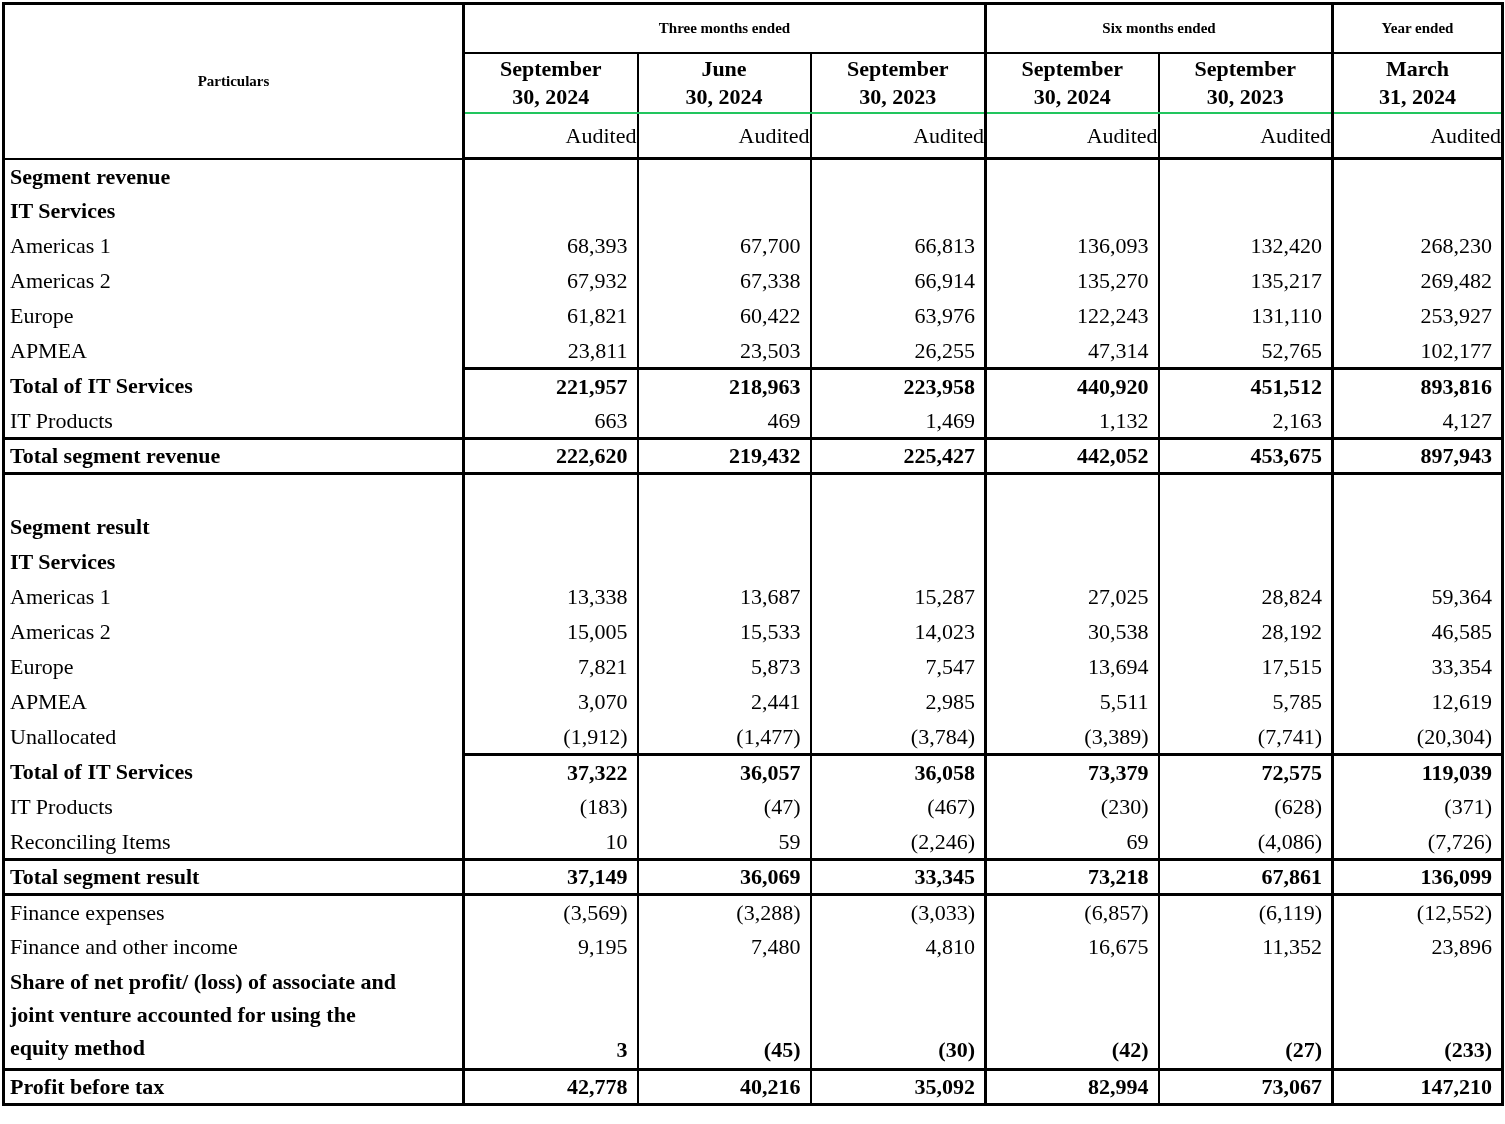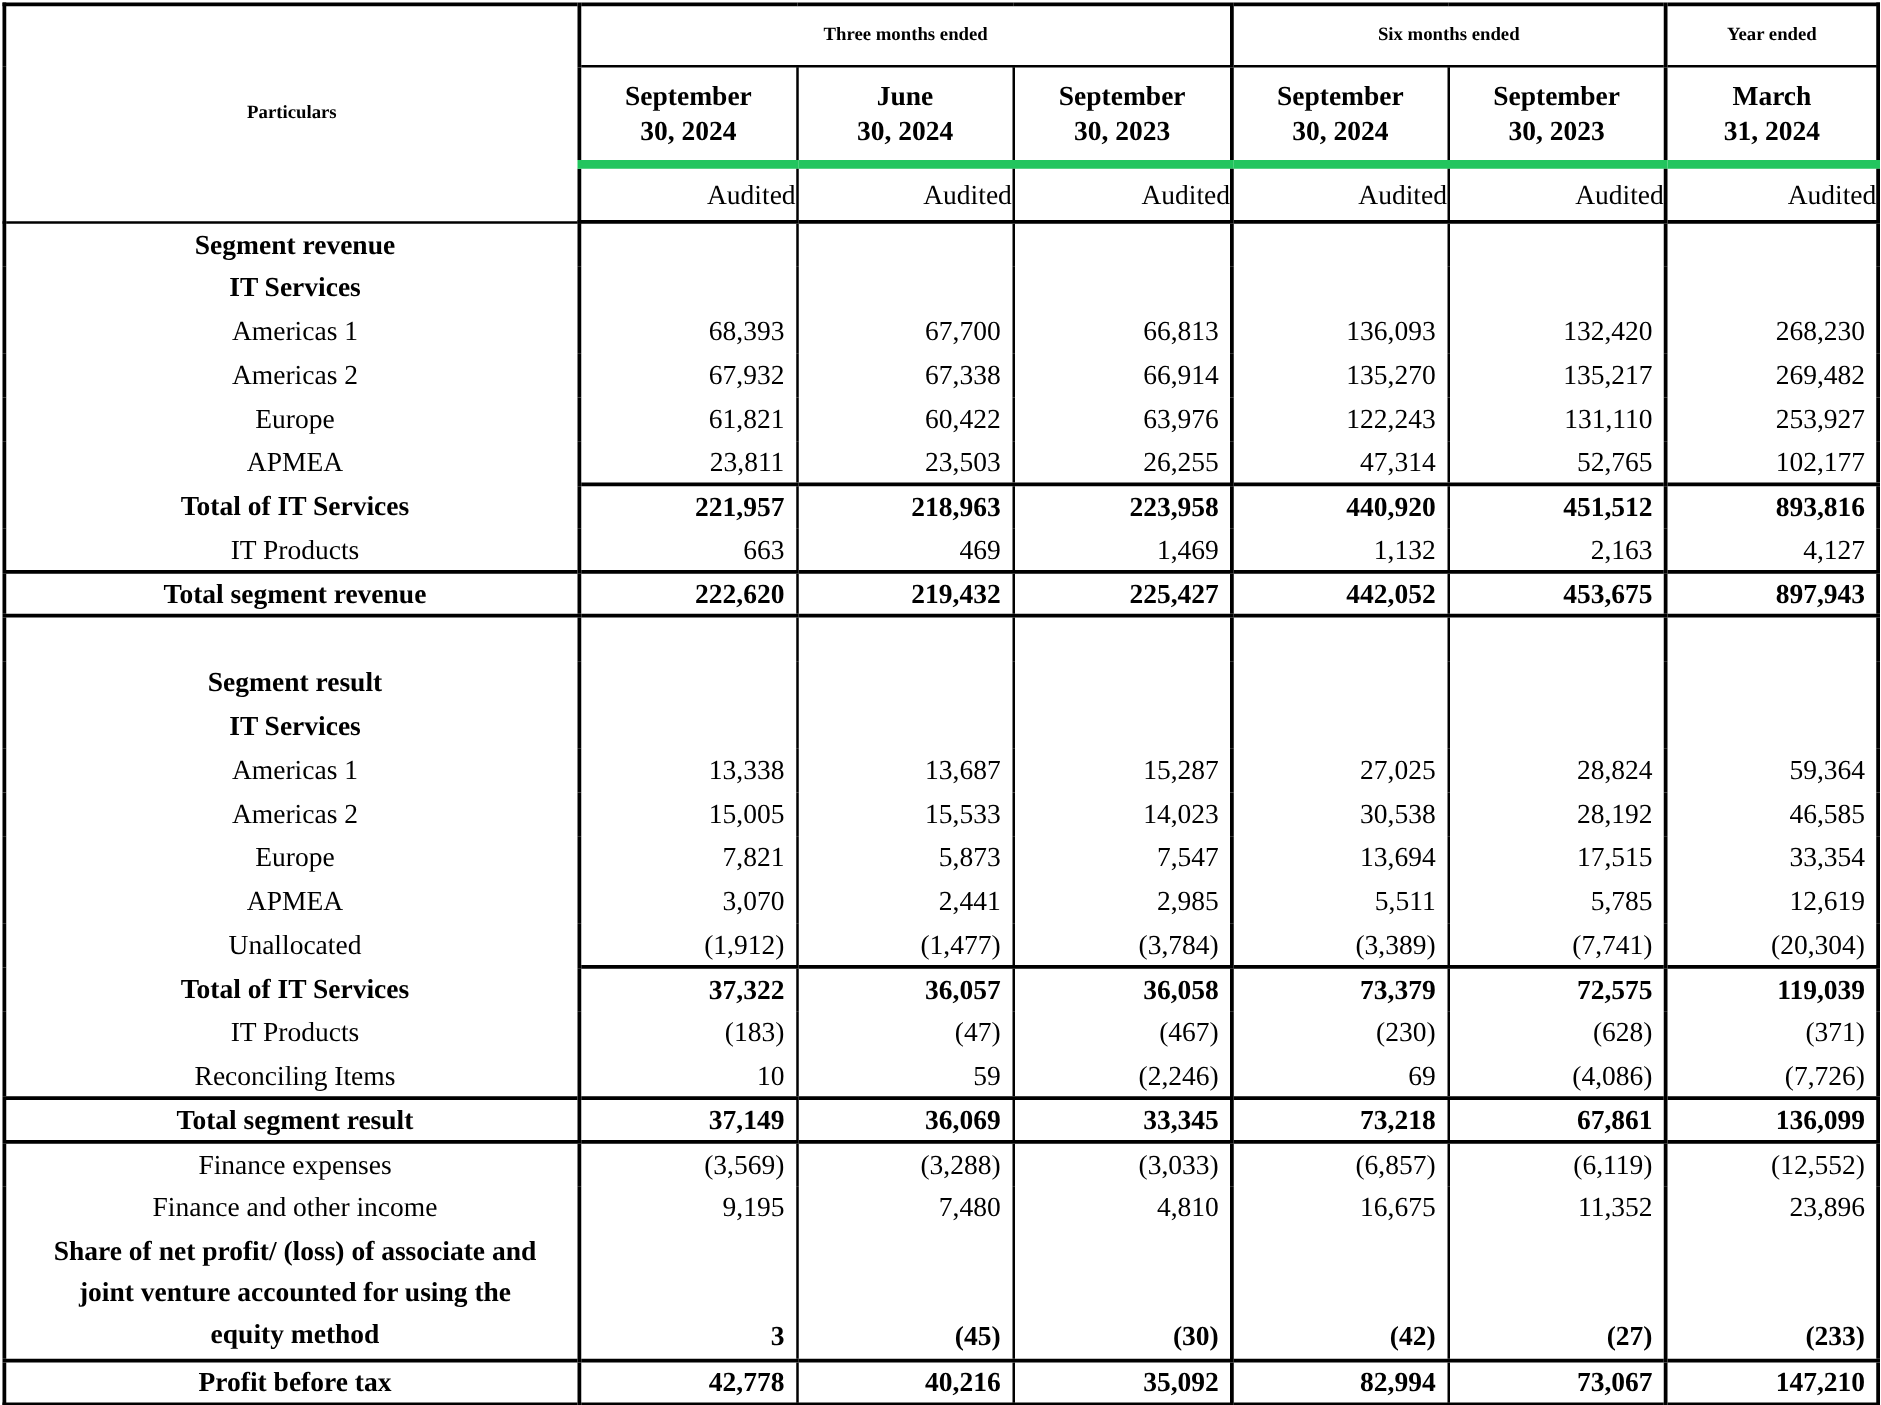--- a/index.html
+++ b/index.html
@@ -41,34 +41,34 @@
     border-bottom: 3px solid #000;
   }
   tr.group-row th {
     height: 49px;
     font-weight: bold;
     font-size: 15px;
     text-align: center;
     border-bottom: 2px solid #000;
   }
   tr.date-row th {
-    height: 79px;
+    height: 60px;
     font-weight: bold;
     text-align: center;
-    border-bottom: 7px solid #22c55e;
+    border-bottom: 2px solid #22c55e;
   }
   tr.audited-row th {
     height: 46px;
     font-weight: normal;
     text-align: right;
     border-bottom: 3px solid #000;
   }
 
   
-  td.lab { text-align: center; padding-left: 5px; padding-right: 0; }
+  td.lab { text-align: left; padding-left: 5px; padding-right: 0; }
   td.num { text-align: right; padding-right: 9px; }
   tr.r   { height: 35px; }
   tr.spacer { height: 36px; }
   tr.multiline { height: 102px; font-weight: bold; }
   tr.multiline td { vertical-align: bottom; padding-bottom: 4px; }
   tr.multiline td.lab div { line-height: 33px; }
   .b { font-weight: bold; }
   .ind1 { padding-left: 37px; }
   .ind2 { padding-left: 24px; margin-top: 24px; }
   tr.rule-top-num td.num { border-top: 3px solid #000; }

